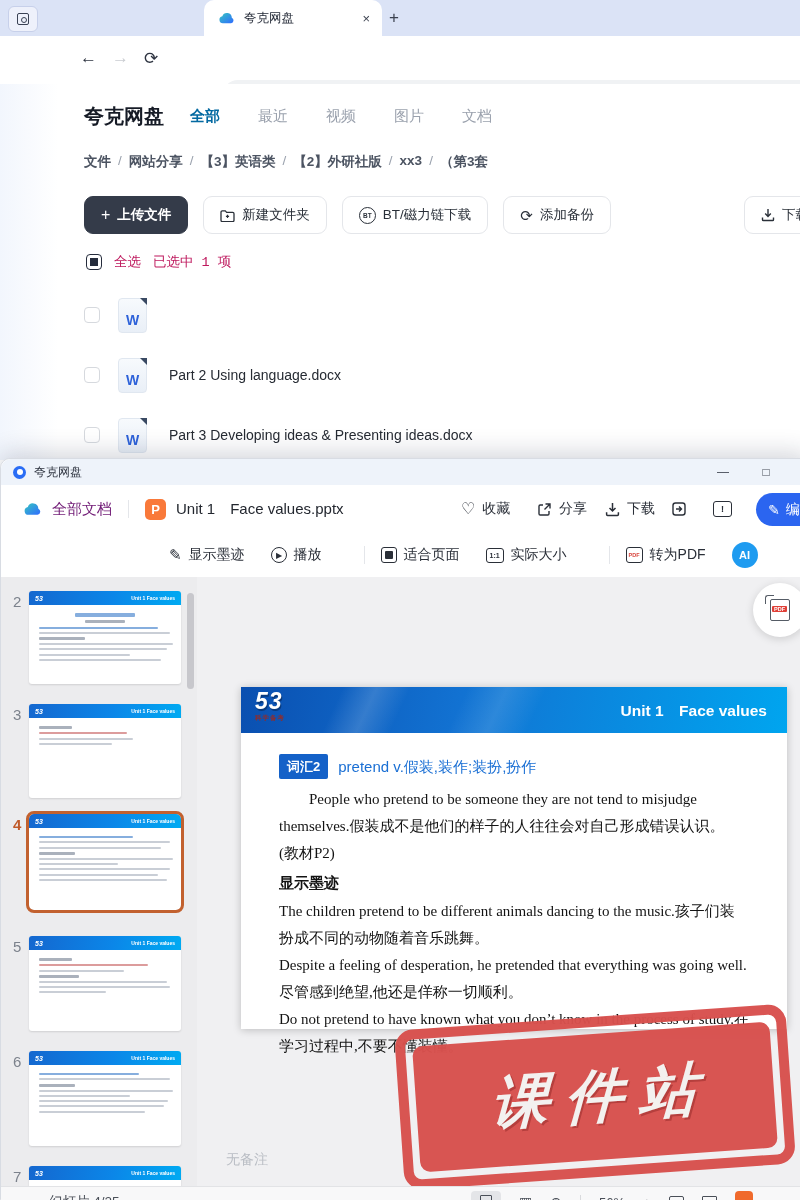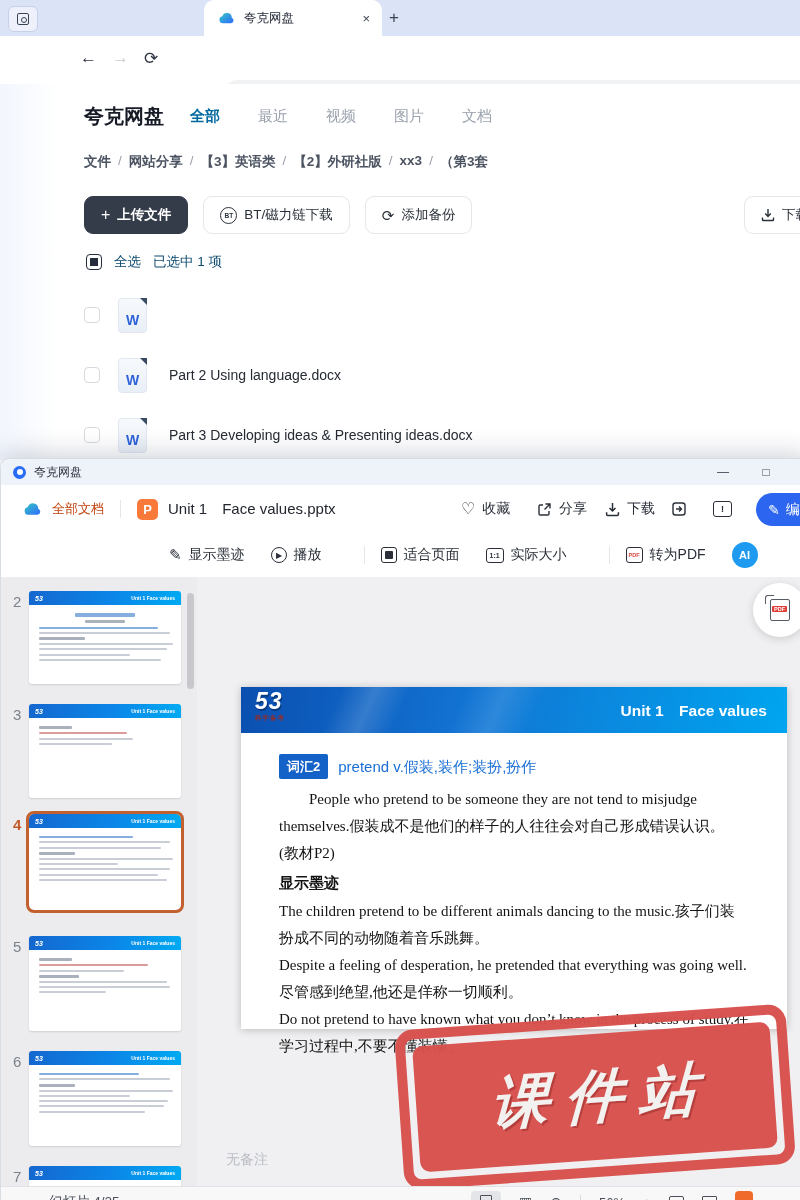--- a/index.html
+++ b/index.html
@@ -39,21 +39,21 @@
   .btnrow{position:absolute;left:84px;top:112px;display:flex;gap:15px;}
   .btn{height:36px;display:flex;align-items:center;gap:7px;padding:0 16px;border-radius:9px;font-size:13.5px;
        background:#fff;border:1px solid #e4e6ea;color:#2a3039;}
   .btn.dark{background:#343b49;border-color:#343b49;color:#fff;font-weight:600;}
   .btn .plus{font-size:16px;font-weight:400;}
   .dl-btn{position:absolute;left:744px;top:112px;width:90px;}
   .ico14 svg{display:block;}
   .btico{width:15px;height:15px;display:inline-flex;align-items:center;justify-content:center;
           border:1.4px solid #2a3039;border-radius:50%;font-size:6.5px;font-weight:bold;color:#2a3039;}
   .refr{font-size:15px;line-height:1;color:#2a3039;}
-  .selrow{position:absolute;left:86px;top:169px;display:flex;align-items:center;gap:12px;font-size:13.5px;color:#0c4a6e;}
+  .selrow{position:absolute;left:86px;top:169px;display:flex;align-items:center;gap:12px;font-size:13.5px;color:#be185d;font-family:Liberation Mono, monospace;}
   .cb{width:16px;height:16px;border:1.5px solid #d6d9de;border-radius:4px;background:#fff;box-sizing:border-box;}
   .cb.ind{border-color:#252c3c;display:flex;align-items:center;justify-content:center;}
   .cb.ind::after{content:"";width:8px;height:8px;background:#252c3c;}
   .filerow{position:absolute;left:0;width:800px;height:58px;display:flex;align-items:center;}
   .filerow .cb{margin-left:84px;}
   .docicon{margin-left:18px;width:27px;height:33px;background:linear-gradient(#f7fafd,#e9eff7);border:1px solid #e0e7f0;
            border-radius:4px;position:relative;display:flex;align-items:flex-end;justify-content:center;}
   .docicon::after{content:"";position:absolute;right:-1px;top:-1px;border-style:solid;border-width:0 7px 7px 0;
                   border-color:transparent #3a4a63 transparent transparent;}
   .docicon b{color:#2e62d9;font-size:14px;line-height:1;margin-bottom:5px;}
@@ -62,21 +62,21 @@
   
   .vwin{position:absolute;left:0;top:458px;width:810px;height:742px;background:#fff;border:1px solid #d8dce3;
         border-radius:10px 10px 0 0;box-shadow:0 -4px 26px rgba(20,30,60,.20);box-sizing:border-box;}
   .vtitle{position:absolute;left:0;top:0;width:100%;height:26px;background:#eef3fa;border-radius:10px 10px 0 0;
           display:flex;align-items:center;font-size:12px;color:#303642;}
   .vdot{width:13px;height:13px;border-radius:50%;background:#2a6df5;margin:0 8px 0 12px;position:relative;}
   .vdot::after{content:"";position:absolute;left:3.5px;top:3.5px;width:6px;height:6px;border-radius:50%;background:#fff;}
   .wctl{position:absolute;top:0;width:34px;height:26px;text-align:center;line-height:26px;color:#454b56;font-size:12px;}
   .vtb1{position:absolute;left:0;top:26px;width:100%;height:48px;background:#fff;display:flex;align-items:center;}
   .qcloud{width:20px;height:16px;margin:0 9px 0 22px;}
-  .vtb1 .lbl{font-size:13px;color:#c2410c;}
+  .vtb1 .lbl{font-size:15px;color:#701a75;}
   .vsep{width:1px;height:18px;background:#e4e6ea;margin:0 16px;}
   .pptico{width:21px;height:21px;border-radius:5px;background:#f9793a;color:#fff;font-weight:bold;font-size:13px;
           display:flex;align-items:center;justify-content:center;margin-right:10px;}
   .vfname{font-size:15px;color:#23272f;}
   .ract{position:absolute;top:26px;height:48px;display:flex;align-items:center;gap:7px;font-size:14px;color:#2a2f38;}
   .hearts{font-size:16px;line-height:1;}
   .miniico svg{display:block;}
   .fback{width:17px;height:14px;border:1.5px solid #2a2f38;border-radius:3px;font-size:9px;font-weight:bold;
          display:flex;align-items:center;justify-content:center;color:#2a2f38;}
   .editbtn{position:absolute;left:755px;top:34px;height:33px;width:70px;background:#2b65f0;border-radius:17px;color:#fff;
@@ -220,20 +220,29 @@
       <span>xx3</span>
         <span class="sep">/</span>
       <span>（第3套</span>
     </div>
     <div class="btnrow">
       <div class="btn dark">
         <span class="plus">+</span>
         <span>上传文件</span>
       </div>
       <div class="btn">
+        <span class="ico14">
+          <svg width="15" height="13" viewBox="0 0 16 14">
+              <path d="M1 3.5c0-.8.6-1.5 1.4-1.5h3.2l1.5 1.6h6.5c.8 0 1.4.7 1.4 1.5v6.9c0 .8-.6 1.5-1.4 1.5H2.4c-.8 0-1.4-.7-1.4-1.5z" fill="none" stroke="#2a3039" stroke-width="1.4"></path>
+              <path d="M8 6.3v3.4M6.3 8h3.4" stroke="#2a3039" stroke-width="1.3"></path>
+            </svg>
+        </span>
+        <span>新建文件夹</span>
+      </div>
+      <div class="btn">
         <span class="btico">BT</span>
         <span>BT/磁力链下载</span>
       </div>
       <div class="btn">
         <span class="refr">⟳</span>
         <span>添加备份</span>
       </div>
     </div>
     <div class="btn dl-btn">
       <span class="ico14">

